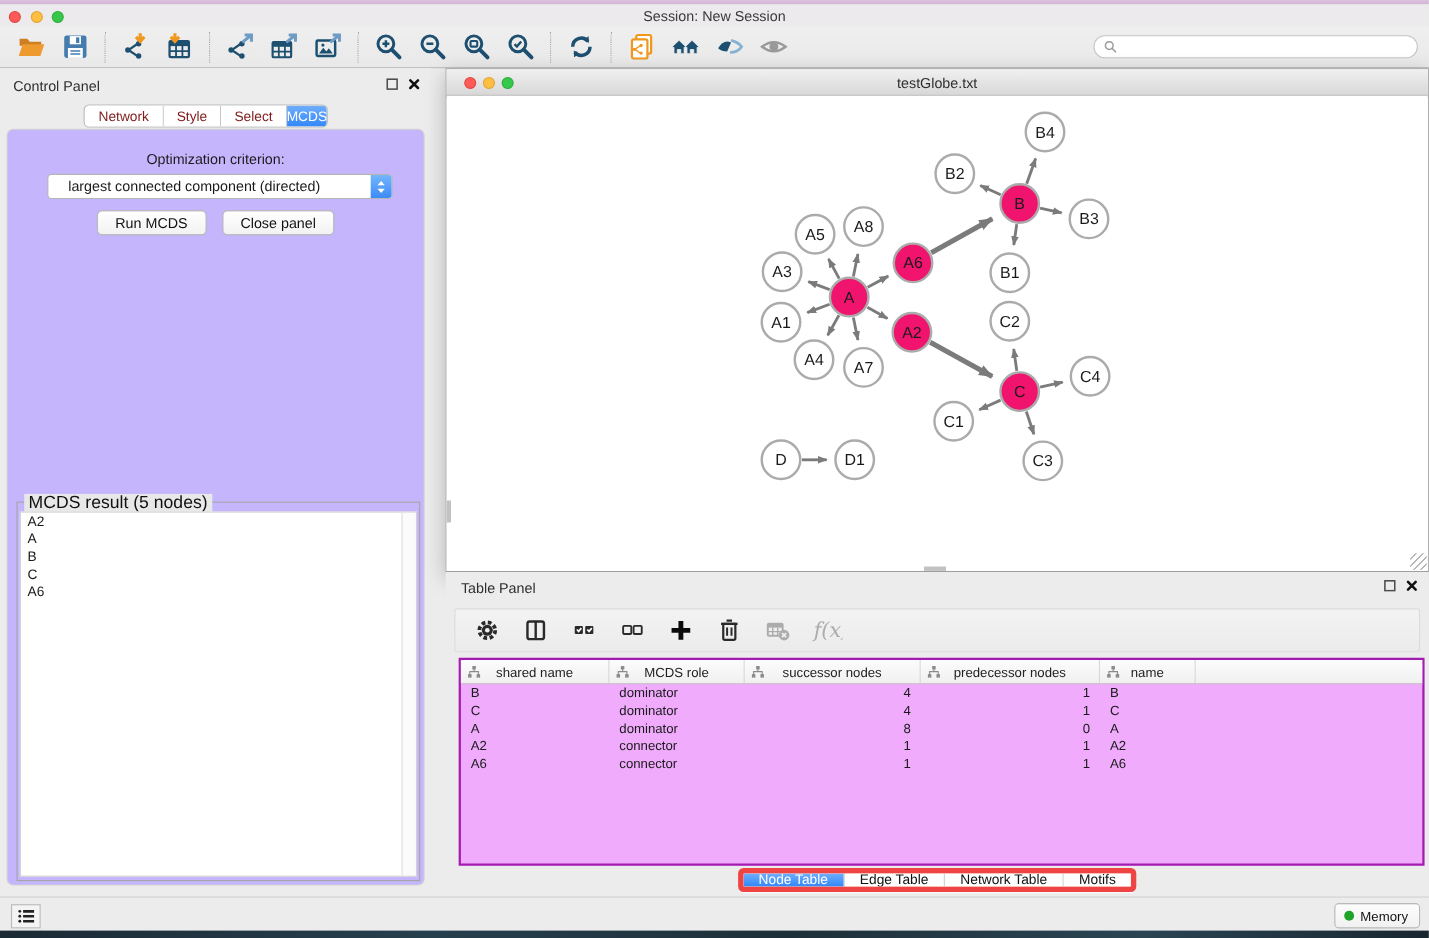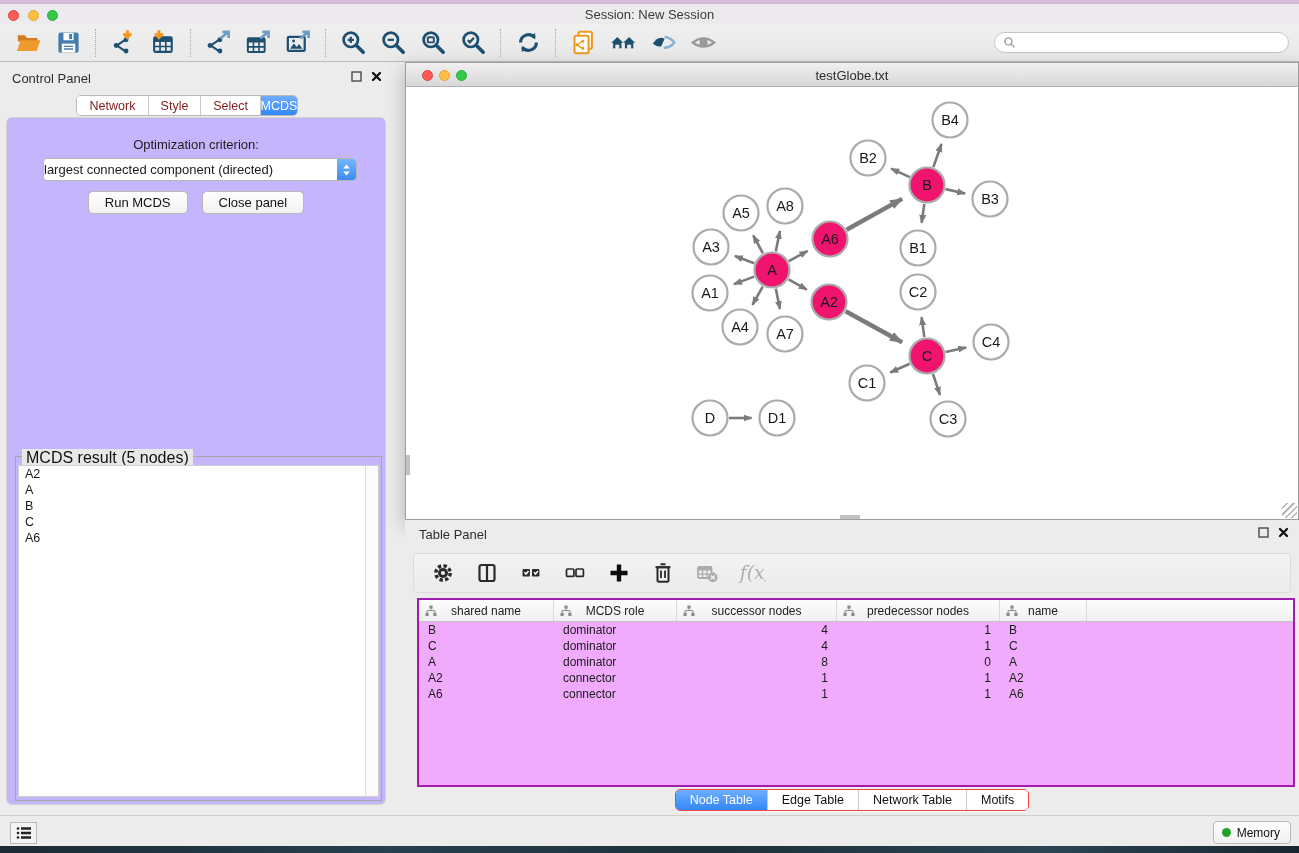--- a/index.html
+++ b/index.html
@@ -39,21 +39,21 @@
              border:1px solid #B9B9B9; border-radius:5px; overflow:hidden; background:#fff; }
   .cp-tab { font-size:12.5px; display:flex; align-items:center; justify-content:center;
             border-right:1px solid #C9C9C9; background:#fff; color:#7f1d1d; }
   .cp-tab:last-child { border-right:none; }
   .cp-tab.active { background:linear-gradient(#6FAEFD,#3287F8); color:#fff; }
   .cp-content { position:absolute; left:6px; top:55px; width:380px; height:688px;
                 background:#c4b5fd; border:1px solid #D2D2D2; border-radius:6px; }
   .opt-label { position:absolute; top:19px; width:100%; text-align:center; font-size:13px; color:#1c1c1c; }
   .criterion { position:absolute; left:36px; top:40px; width:314px; height:23px; background:#fff;
                border:1px solid #B6B6B6; border-radius:4px; display:flex; align-items:center; }
-  .criterion .val { flex:1; font-size:13px; padding-left:0; white-space:nowrap; }
+  .criterion .val { flex:1; font-size:13px; padding-left:18px; white-space:nowrap; }
   .criterion .spin { width:19px; height:21px; border-radius:0 3px 3px 0;
                      background:linear-gradient(#74B5FC,#3D8BF8); display:flex; align-items:center; justify-content:center; }
   .btn-row { position:absolute; top:73px; width:100%; display:flex; justify-content:center; gap:14px; }
   .push-btn { height:23px; padding:0 16px; background:linear-gradient(#FFFFFF,#F2F2F2);
               border:1px solid #B9B9B9; border-radius:5px; font-size:13px; font-family:inherit; color:#111; }
   .result-box { position:absolute; left:8px; top:338px; width:367px; height:345px;
                 border:1px solid #A6A6A6; }
   .result-legend { position:absolute; top:-8px; left:6px; background:#E8E8E8; padding:0 4px;
                    font-size:16px; color:#111; }
   .result-list { position:absolute; left:2px; top:8px; right:2px; bottom:3px; background:#fff;
@@ -88,21 +88,21 @@
   .dt-header { display:flex; height:22px; background:linear-gradient(#FCFCFC,#F0F0F0);
                border-bottom:1px solid #C6C6C6; }
   .dt-hcell { position:relative; border-right:1px solid #D8D8D8; display:flex; align-items:center; justify-content:center;
               font-size:12px; color:#222; }
   .dt-hcell .mini { position:absolute; left:6px; top:5px; }
   .dt-hcell.filler { flex:1; border-right:none; }
   .dt-row { display:flex; height:16px; align-items:center; font-size:12px; }
   .dt-cell { padding:0 9px; white-space:nowrap; overflow:hidden; }
   .dt-cell.num { text-align:right; }
   .tp-tabs { position:absolute; left:0; top:269px; width:100%; display:flex; justify-content:center; }
-  .tp-tabgroup { display:flex; height:22px; border:1px solid #ef4444; border-radius:5px; overflow:hidden;
+  .tp-tabgroup { display:flex; height:22px; border:5px solid #ef4444; border-radius:5px; overflow:hidden;
                  background:#fff; box-shadow:0 1px 0 rgba(255,255,255,0.7); }
   .tp-tab { font-size:12.5px; padding:0 14px; display:flex; align-items:center;
             border-right:1px solid #C9C9C9; background:#fff; color:#111; }
   .tp-tab:last-child { border-right:none; }
   .tp-tab.active { background:linear-gradient(#6FAEFD,#3287F8); color:#fff; }
 
   
   .status-bar { position:absolute; left:0; top:815px; width:1299px; height:31px;
                 background:#ECECEC; border-top:1px solid #CFCFCF; }
   .list-btn { position:absolute; left:10px; top:6px; width:27px; height:22px;

